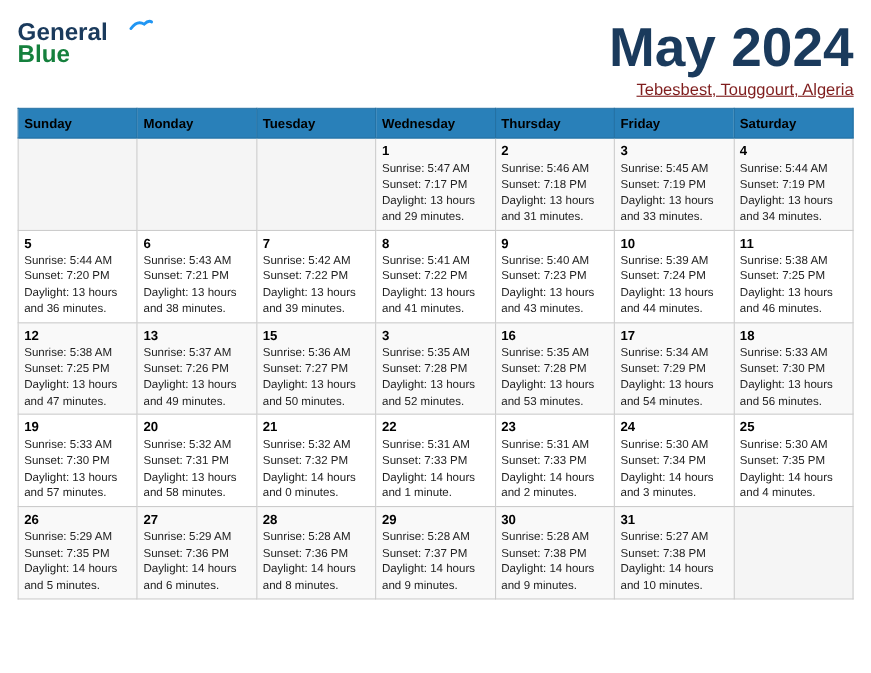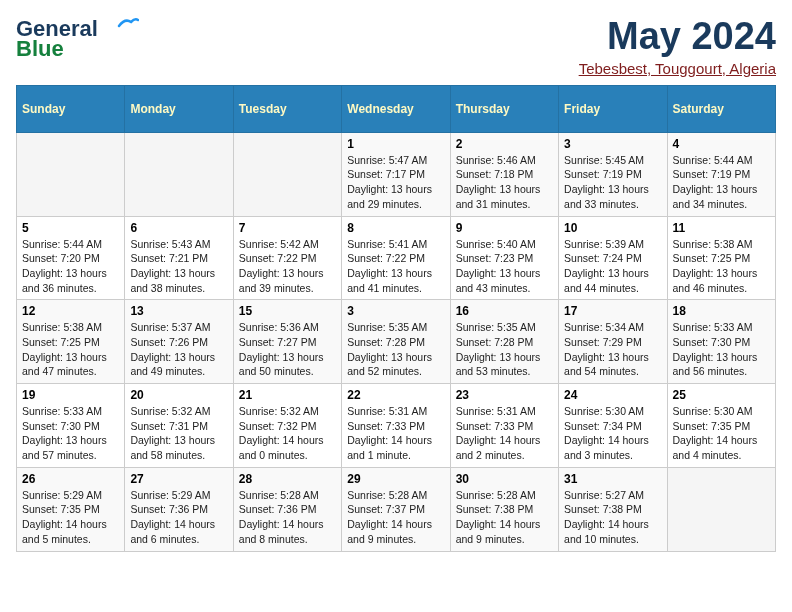--- a/index.html
+++ b/index.html
@@ -18,41 +18,41 @@
     }
     .logo {
       display: flex;
       flex-direction: column;
       align-items: flex-start;
     }
     .title-block {
       text-align: right;
     }
     .month-title {
-      font-size: 38px;
+      font-size: 50px;
       font-weight: bold;
       color: #1a3a5c;
       line-height: 1.1;
     }
     .subtitle {
       font-size: 15px;
       color: #7f1d1d;
       margin-top: 2px;
       text-decoration: underline;
     }
     table {
       width: 100%;
       border-collapse: collapse;
       font-size: 11px;
     }
     thead tr th {
       background: #2980b9;
-      color: #fef9c3;
+      color: #000000;
       text-align: left;
-      padding: 16px 5px;
+      padding: 6px 5px;
       font-size: 12px;
       font-weight: bold;
       border: 1px solid #2471a3;
     }
     tbody tr td {
       border: 1px solid #ccc;
       vertical-align: top;
       padding: 4px 5px;
       width: calc(100% / 7);
       min-height: 80px;

